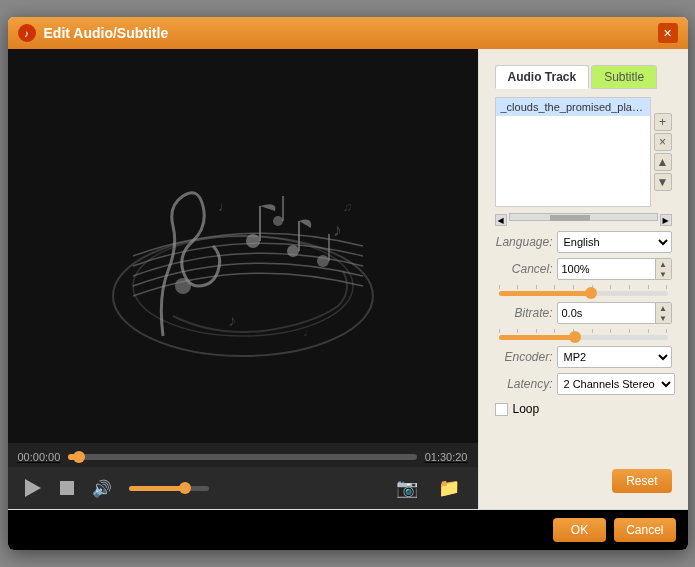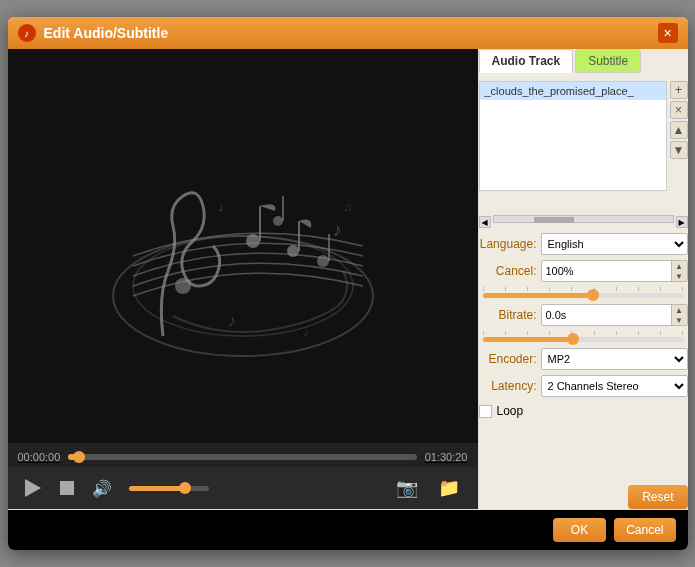--- a/index.html
+++ b/index.html
@@ -181,21 +181,21 @@
     .snapshot-icon, .folder-icon {
       color: #aaa;
       font-size: 18px;
     }
     .right-panel {
       width: 210px;
       background: #f0ebe0;
       border-left: 1px solid #ddd;
       display: flex;
       flex-direction: column;
-      padding: 0;
+      padding: 16px;
     }
     .tab-bar {
       display: flex;
       gap: 2px;
       margin-bottom: 8px;
     }
     .tab {
       padding: 4px 12px;
       background: #bef264;
       border: 1px solid #ccc;
@@ -206,21 +206,22 @@
     }
     .tab.active {
       background: #fff;
       border-bottom-color: #fff;
       color: #333;
       font-weight: bold;
     }
     .track-list-container {
       display: flex;
       flex: 0 0 auto;
-      margin-bottom: 24px;
+      margin-bottom: 6px;
+      align-items: center;
     }
     .track-list {
       flex: 1;
       height: 110px;
       background: #fff;
       border: 1px solid #ccc;
       overflow-y: auto;
       font-size: 11px;
     }
     .track-item {
@@ -266,24 +267,25 @@
       left: 40px;
     }
     .prop-row {
       display: flex;
       align-items: center;
       margin-bottom: 5px;
       gap: 4px;
     }
     .prop-label {
       text-align: right;
-      color: #a16207;
+      color: #737373;
       font-size: 12px;
       width: 58px;
       flex-shrink: 0;
+      font-style: italic;
     }
     .prop-select {
       flex: 1;
       height: 22px;
       border: 1px solid #bbb;
       background: #fff;
       font-size: 11px;
       border-radius: 2px;
       padding: 0 2px;
     }

